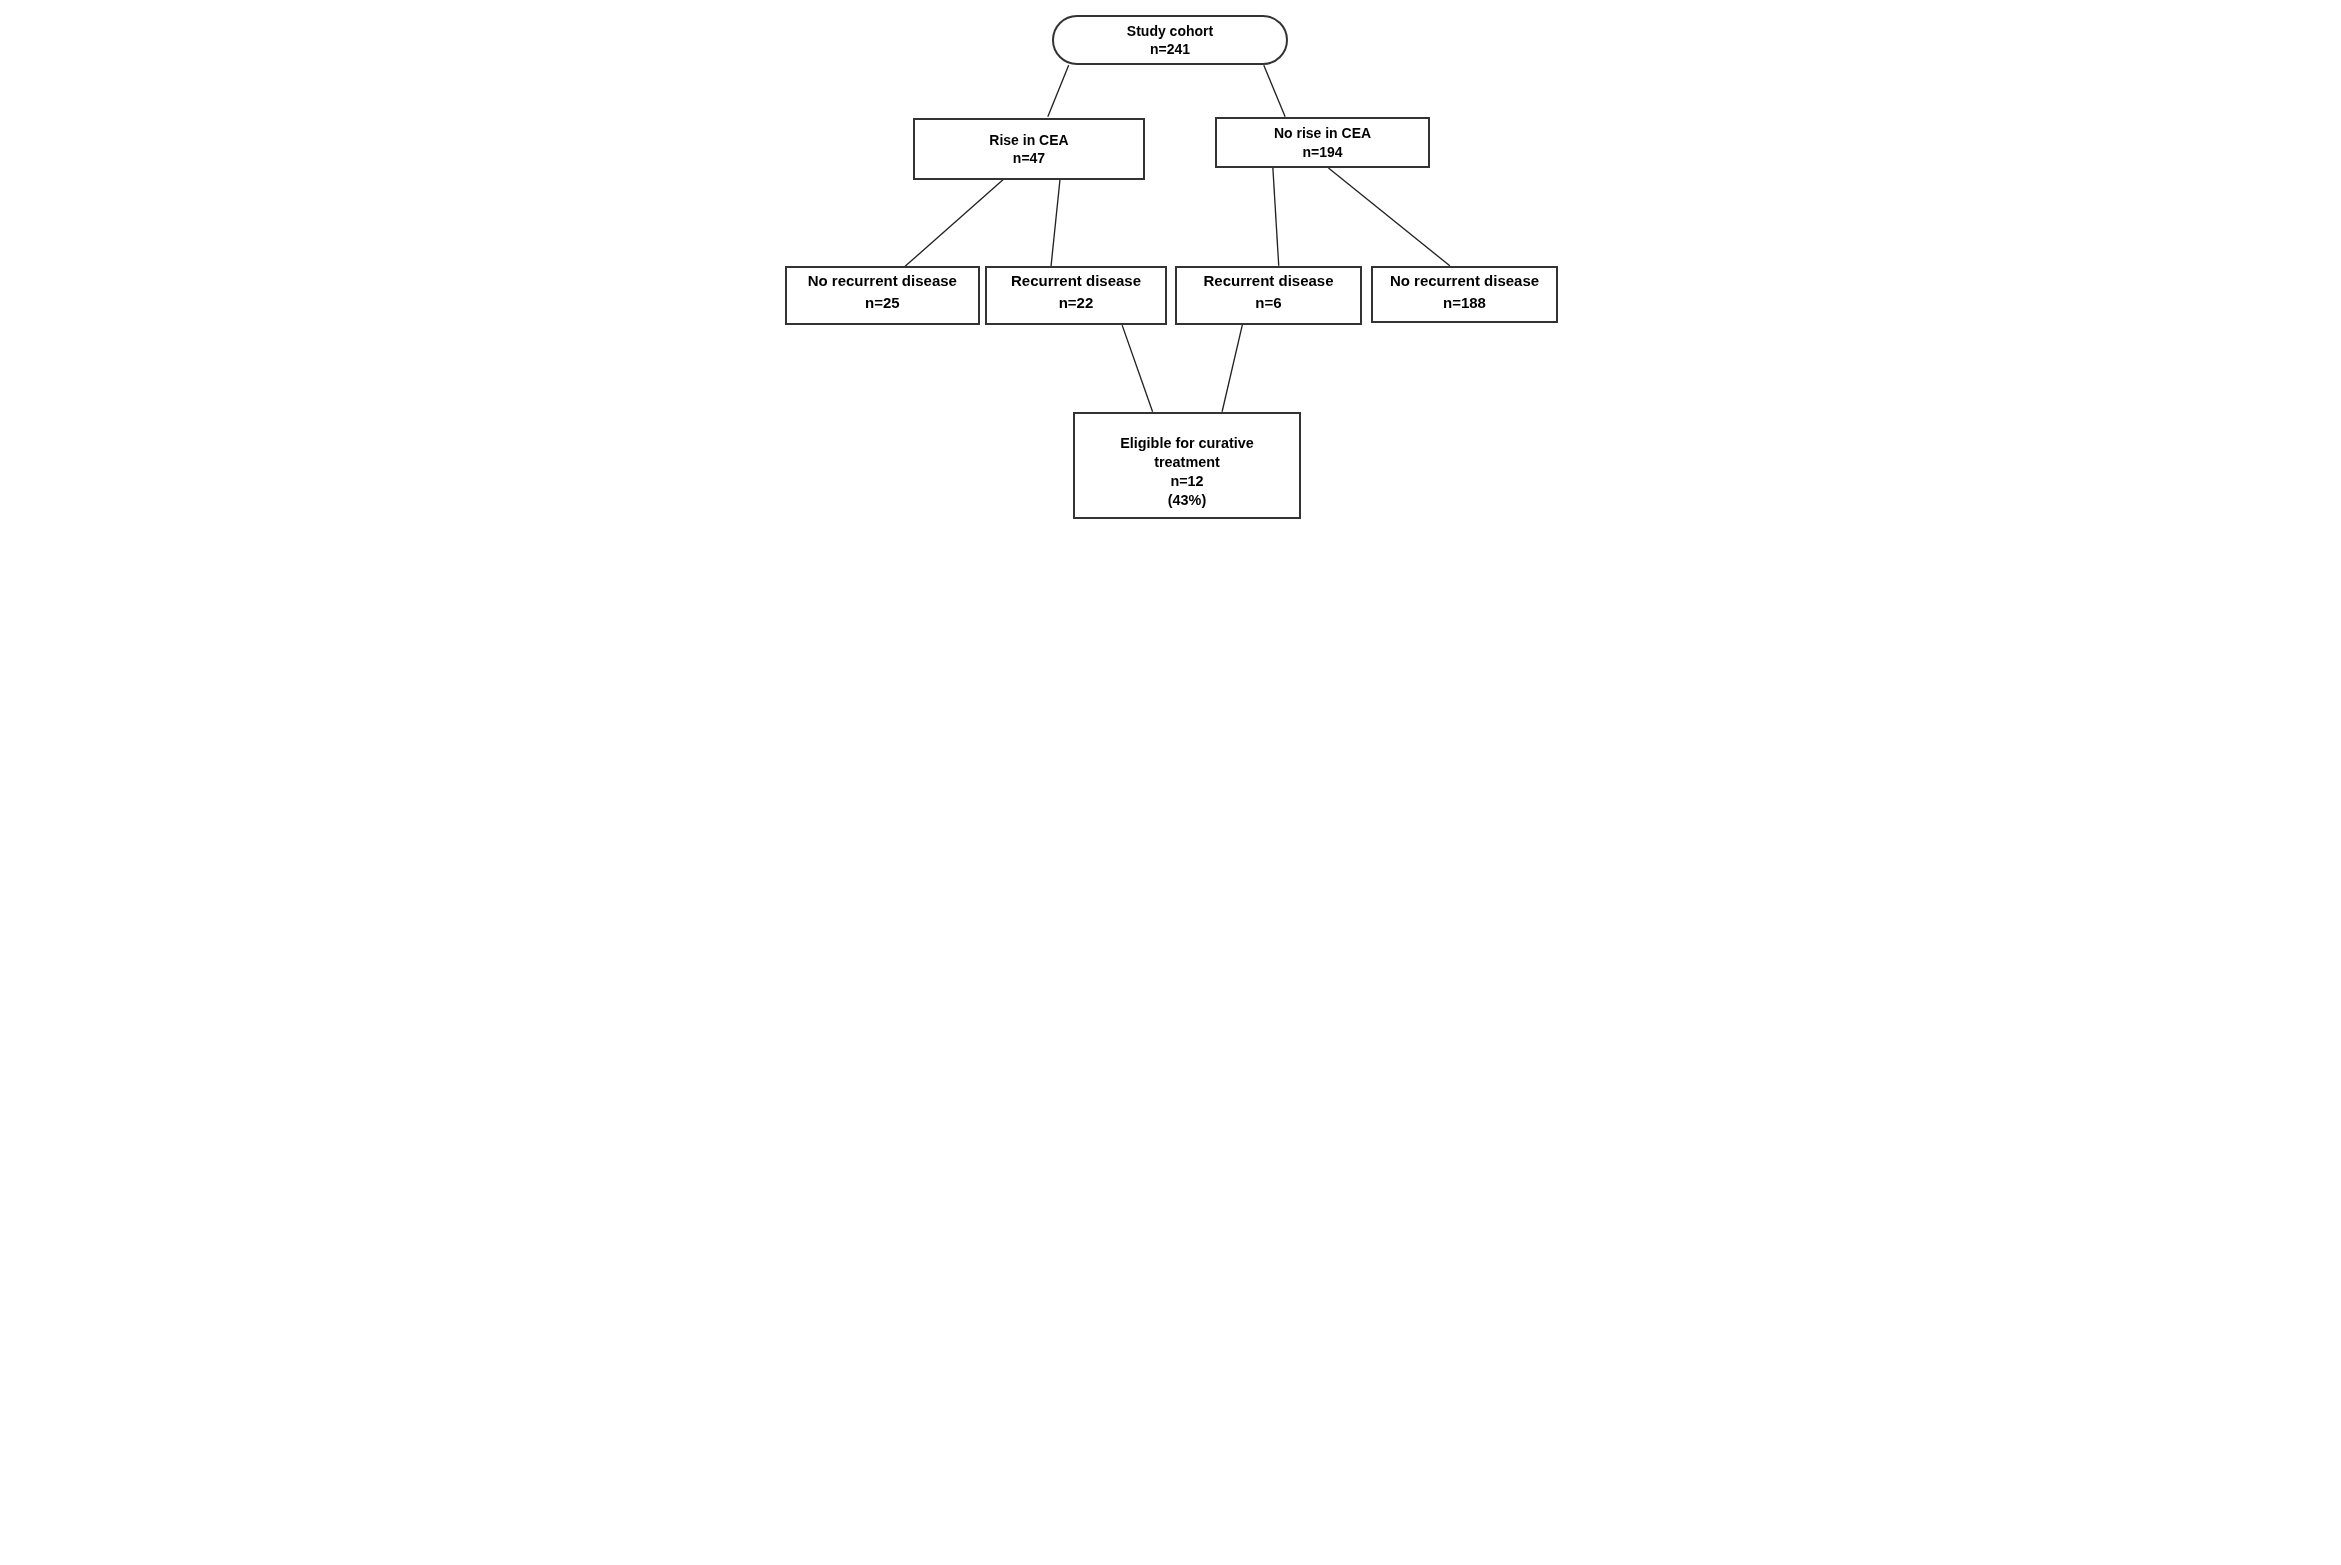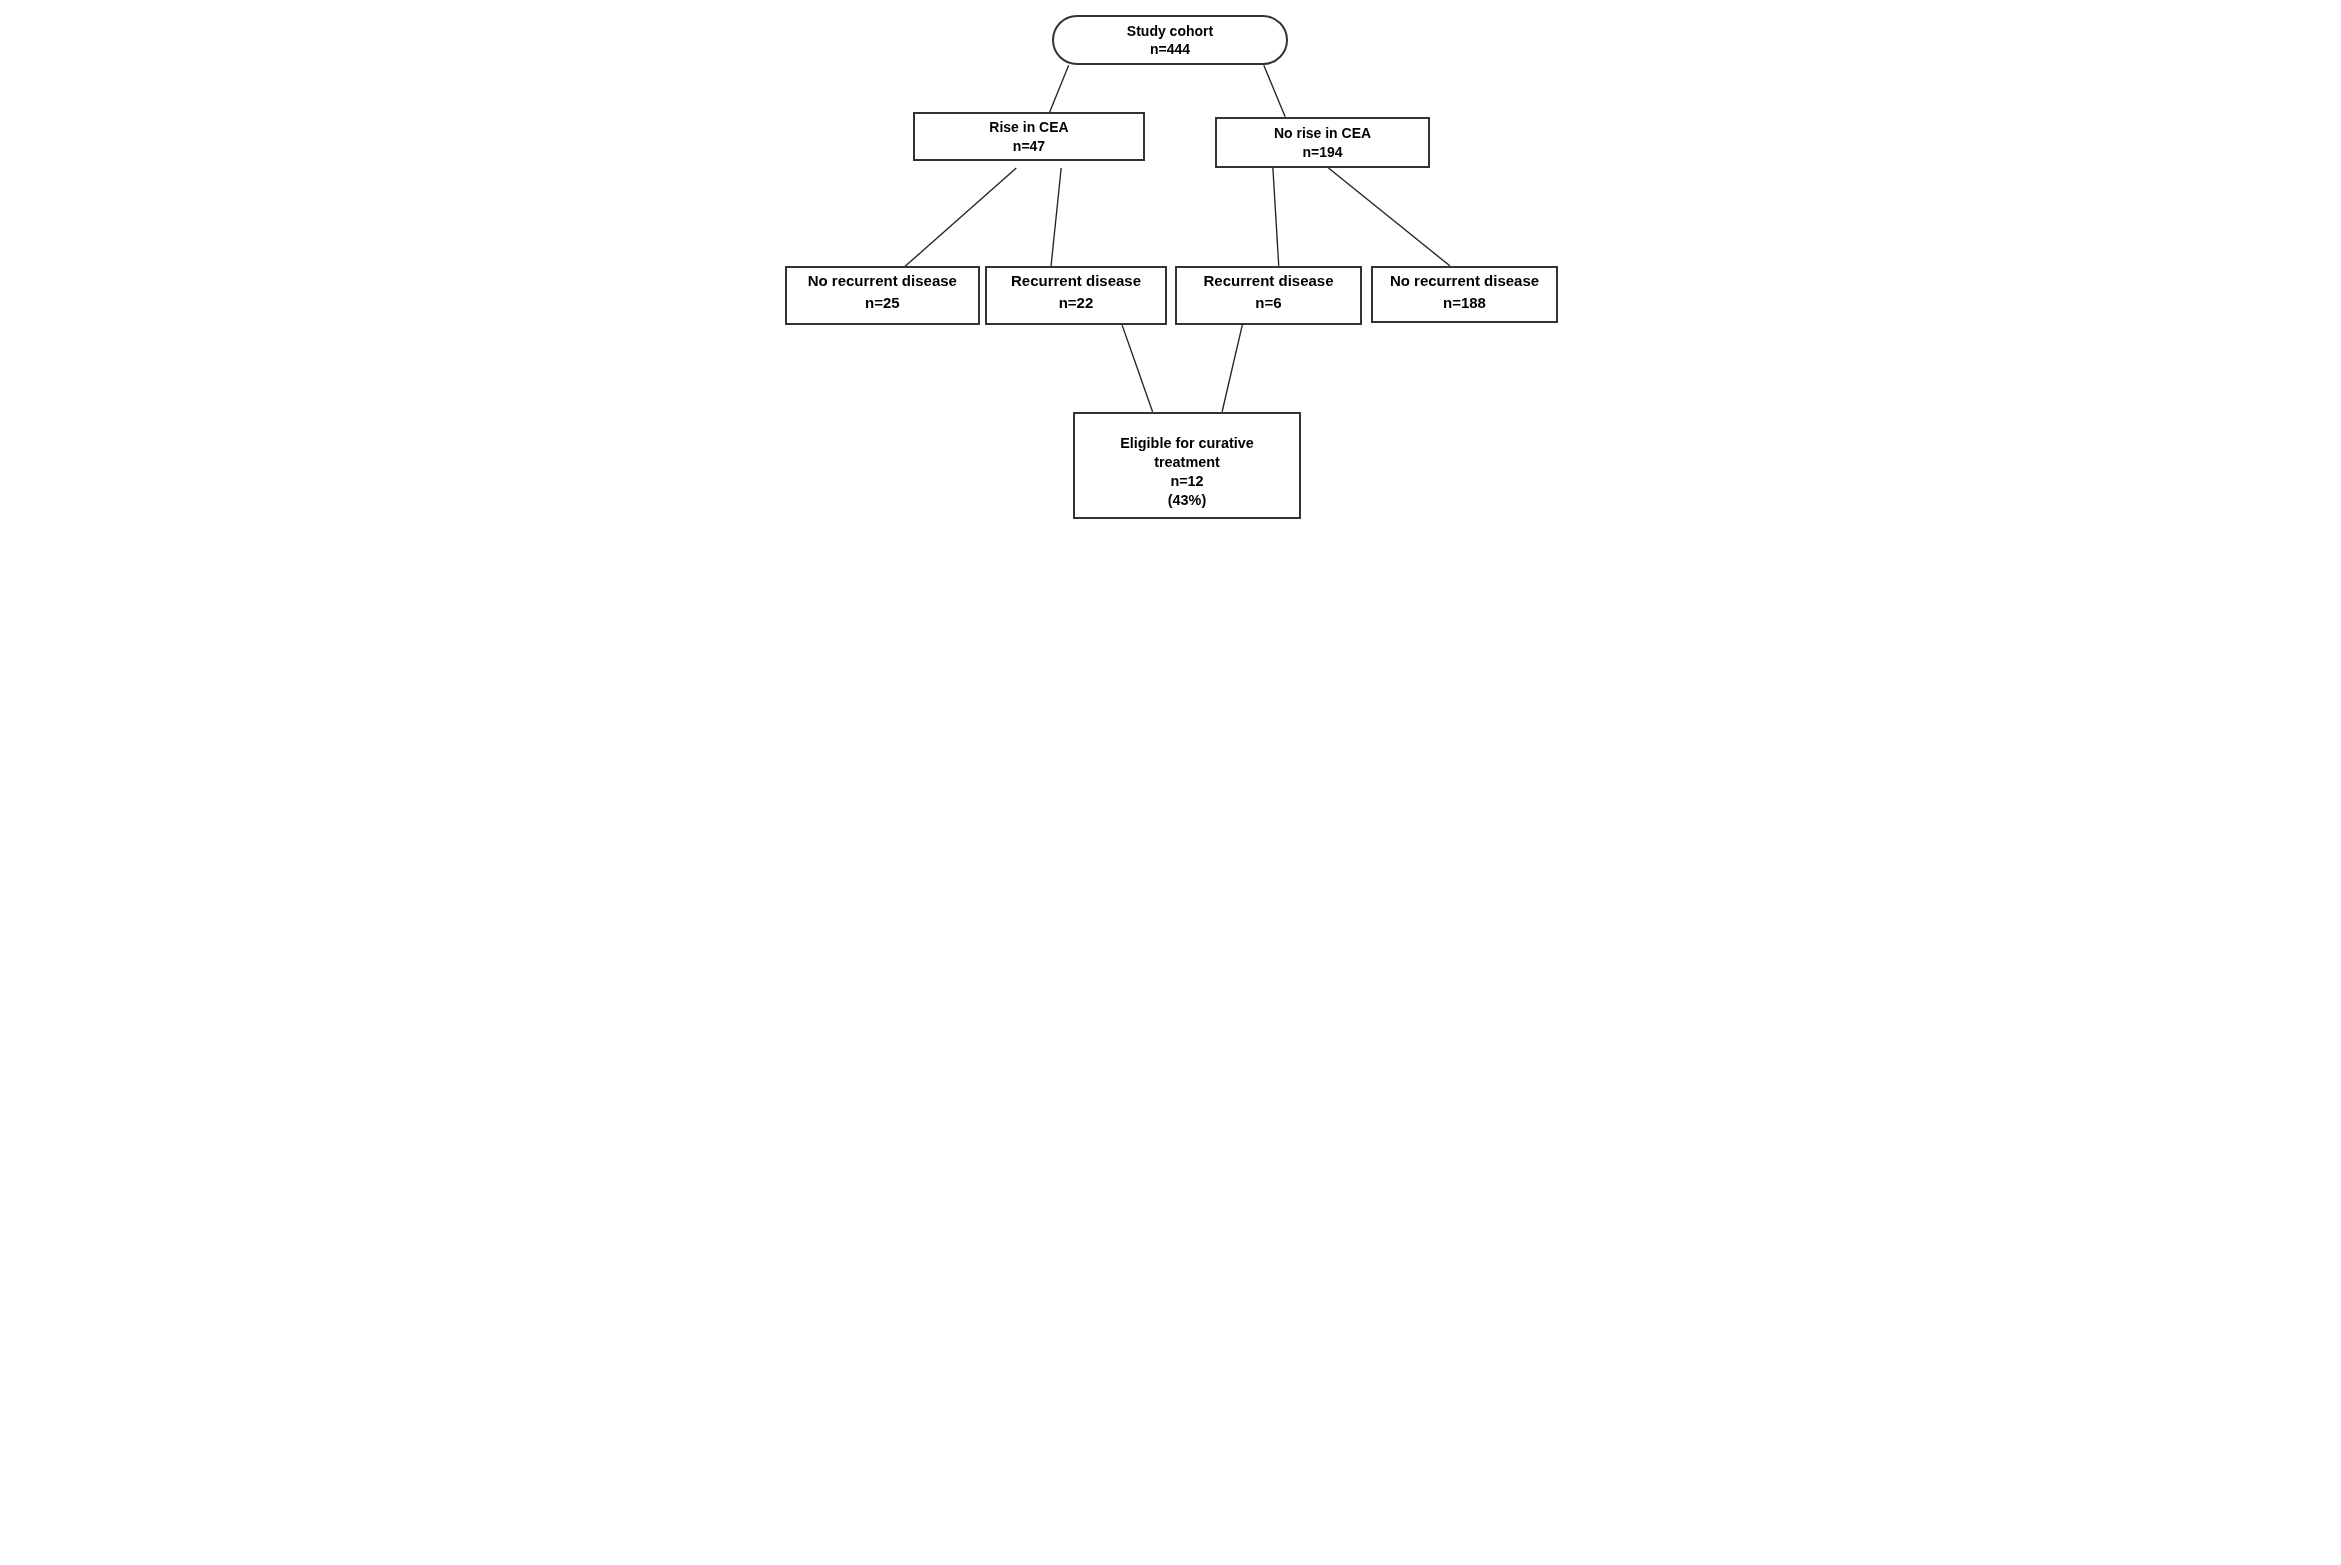--- a/index.html
+++ b/index.html
@@ -38,21 +38,21 @@
     color: #000000;
     font-weight: bold;
     font-size: 14px;
     line-height: 1.32;
   }
   .node .line { white-space: nowrap; }
 
   
   .n-study   { left: 272px; top: 15px;  width: 236px; height: 50px; border-radius: 25px; }
   
-  .n-rise    { left: 133px; top: 112px; width: 232px; height: 49px; }
+  .n-rise    { left: 133px; top: 118px; width: 232px; height: 62px; }
   .n-norise  { left: 435px; top: 117px; width: 215px; height: 51px; }
   
   .row3 {
     justify-content: flex-start;
     padding-top: 2px;
     font-size: 15px;
     line-height: 1.45;
   }
   .n-nrd25   { left: 4.8px;    top: 266px; width: 195px; height: 59px; }
   .n-rd22    { left: 205px;  top: 266px; width: 182px; height: 59px; }
@@ -78,21 +78,21 @@
     <line x1="442" y1="314" x2="234" y2="498"></line>
     <line x1="526" y1="314" x2="507" y2="498"></line>
     <line x1="922" y1="314" x2="933" y2="497"></line>
     <line x1="1026" y1="314" x2="1253" y2="497"></line>
     <line x1="640" y1="608" x2="697" y2="770"></line>
     <line x1="865" y1="607" x2="827" y2="770"></line>
   </svg>
 
   <div class="node n-study">
     <div class="line">Study cohort</div>
-    <div class="line">n=444</div>
+    <div class="line">n=241</div>
   </div>
 
   <div class="node n-rise">
     <div class="line">Rise in CEA</div>
     <div class="line">n=47</div>
   </div>
 
   <div class="node n-norise">
     <div class="line">No rise in CEA</div>
     <div class="line">n=194</div>

